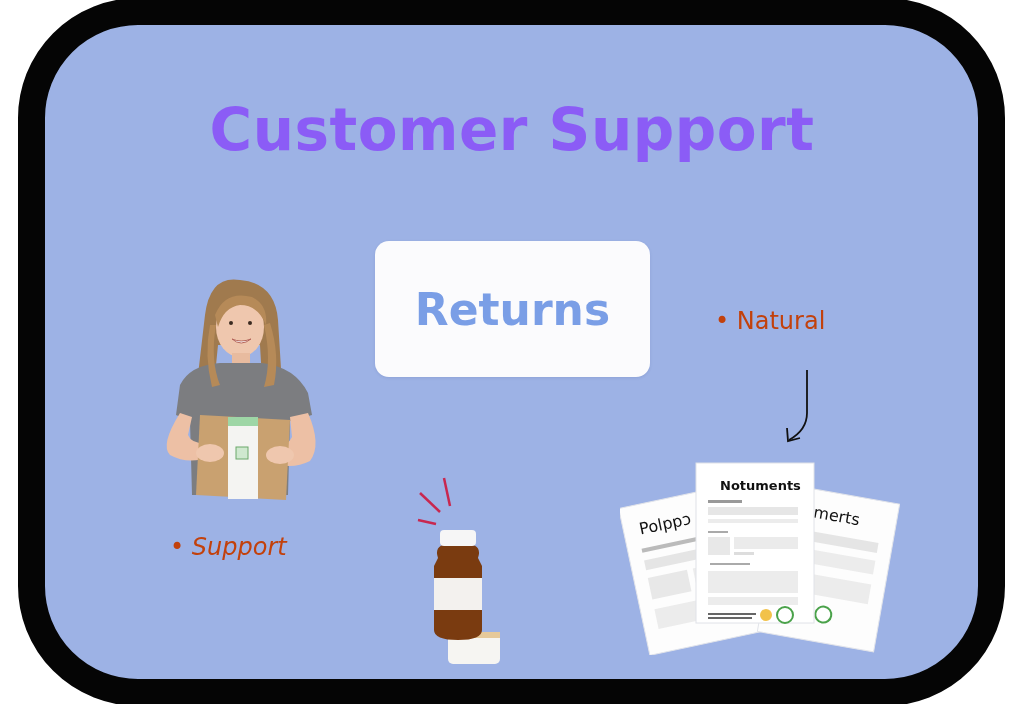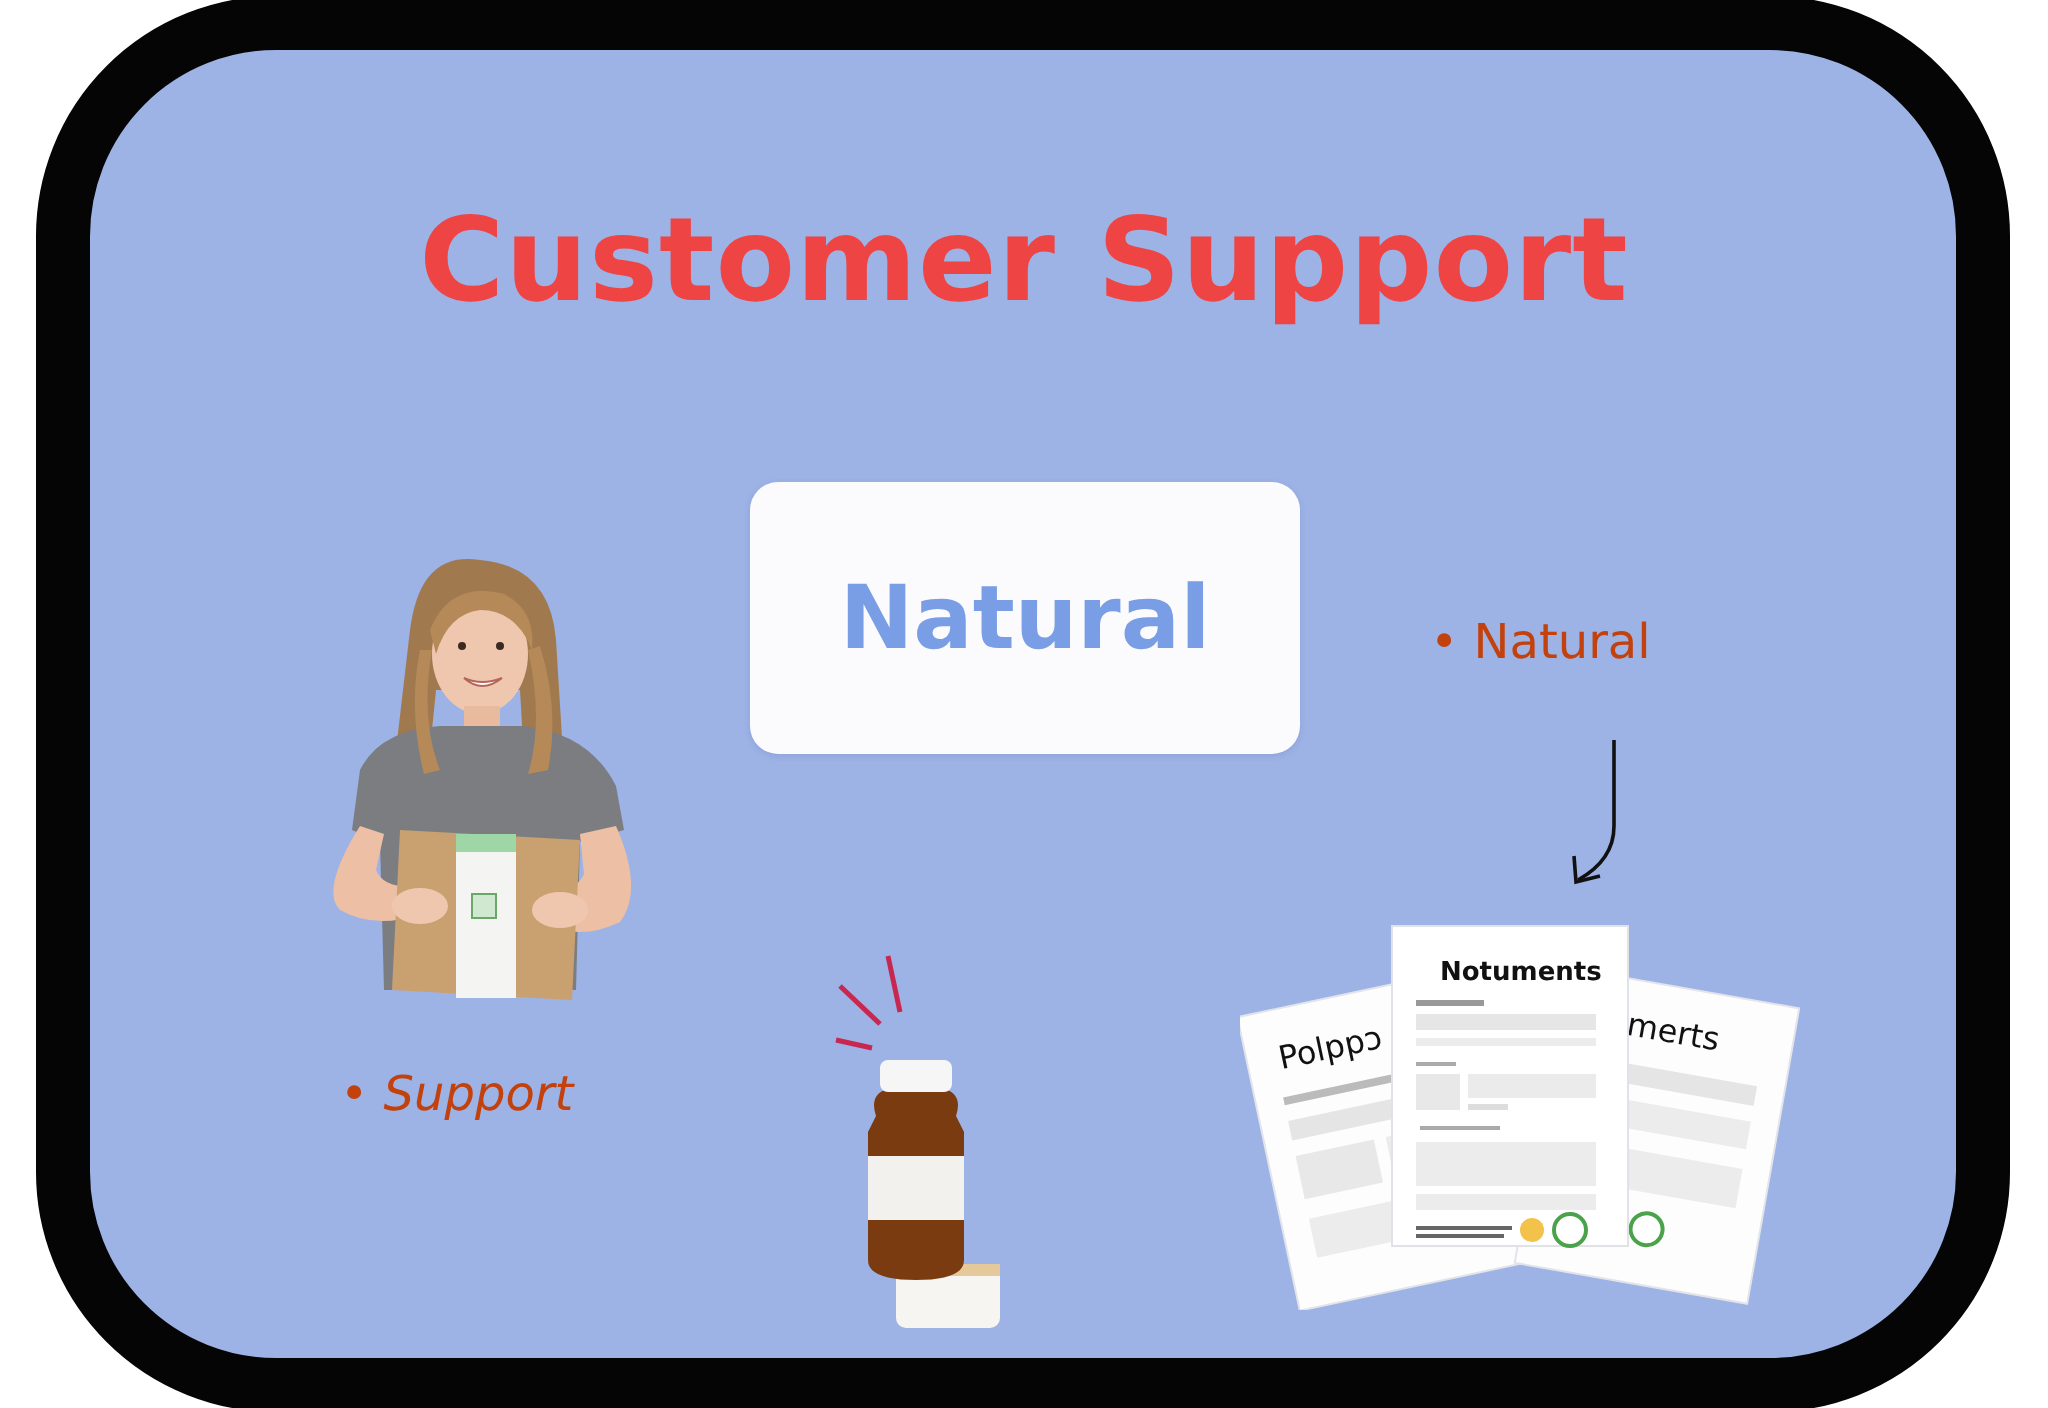--- a/index.html
+++ b/index.html
@@ -7,21 +7,21 @@
     width:1024px; height:704px; overflow:hidden; background:#ffffff;
     position:relative; font-family:"Liberation Sans", "DejaVu Sans", sans-serif;
   }
   .frame {
     position:absolute; left:18px; top:-2px; width:987px; height:708px;
     box-sizing:border-box; border:27px solid #050505; border-radius:120px;
     background:#9db2e5; overflow:hidden;
   }
   .title {
     position:absolute; left:0; width:1024px; top:96px; text-align:center;
-    font-size:58px; font-weight:700; color:#ef4444; letter-spacing:0.5px;
+    font-size:58px; font-weight:700; color:#8b5cf6; letter-spacing:0.5px;
     font-family:"DejaVu Sans", sans-serif;
   }
   .returns-card {
     position:absolute; left:375px; top:241px; width:275px; height:136px;
     background:#fbfbfd; border-radius:14px; display:flex; align-items:center; justify-content:center;
     box-shadow:0 1px 3px rgba(60,80,140,0.15);
   }
   .returns-label {
     font-family:"DejaVu Sans", sans-serif; font-weight:700; font-size:44px; color:#7a9ee6;
   }
@@ -37,21 +37,21 @@
   .docs { position:absolute; left:620px; top:455px; width:280px; height:200px; }
 </style>
 </head>
 <body>
 
 <div class="frame"></div>
 
 <div class="title">Customer Support</div>
 
 <div class="returns-card">
-  <span class="returns-label">Natural</span>
+  <span class="returns-label">Returns</span>
 </div>
 
 <svg class="person" viewBox="0 0 190 230">
 
   <path d="M65 40 Q70 0 100 5 Q135 8 138 45 L142 110 Q130 118 122 105 L120 70 L78 70 L74 110 Q62 115 58 100 Z" fill="#a07a4e"></path>
 
   <ellipse cx="100" cy="52" rx="24" ry="30" fill="#efc7ae"></ellipse>
   <path d="M75 40 Q85 15 112 22 Q128 30 126 50 Q118 30 100 30 Q84 32 78 52 Z" fill="#b68a58"></path>
   <circle cx="91" cy="48" r="2" fill="#3a2a20"></circle>
   <circle cx="110" cy="48" r="2" fill="#3a2a20"></circle>

